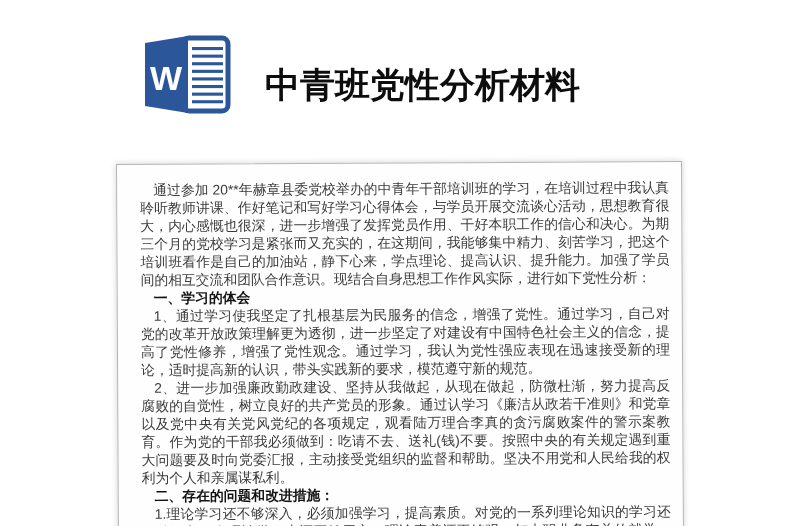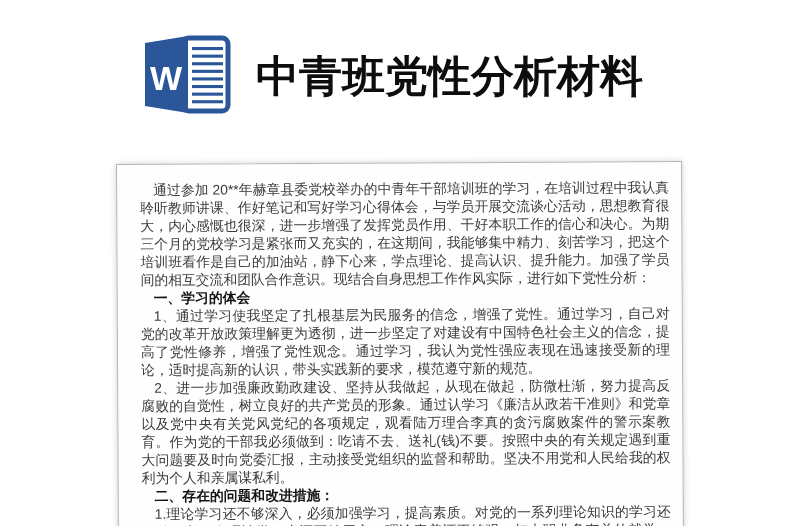--- a/index.html
+++ b/index.html
@@ -7,23 +7,23 @@
     background:#ffffff;overflow:hidden;
   }
   .stage{
     position:relative;width:800px;height:526px;
     font-family:"Liberation Sans",sans-serif;
   }
   
   .header{position:absolute;left:0;top:0;width:800px;height:140px;}
   .app-icon{position:absolute;left:145px;top:34px;width:86px;height:81px;}
   .doc-title{
-    position:absolute;left:252px;top:40px;margin:4px;
+    position:absolute;left:252px;top:40px;margin:13px;
     font-family:"DejaVu Serif","Liberation Serif",serif;
-    font-weight:700;font-size:43px;line-height:64px;
+    font-weight:700;font-size:35px;line-height:64px;
     color:#0d0d0d;white-space:nowrap;letter-spacing:0;
   }
   
   .page{
     position:absolute;left:116px;top:164px;width:566px;height:640px;
     background:#fefefe;border:1px solid #b5b5b5;
     box-shadow:0 0 6px rgba(0,0,0,.18);
     transform:rotate(-0.3deg);transform-origin:top left;
     box-sizing:border-box;padding:17px 12px 0 23px;
   }

